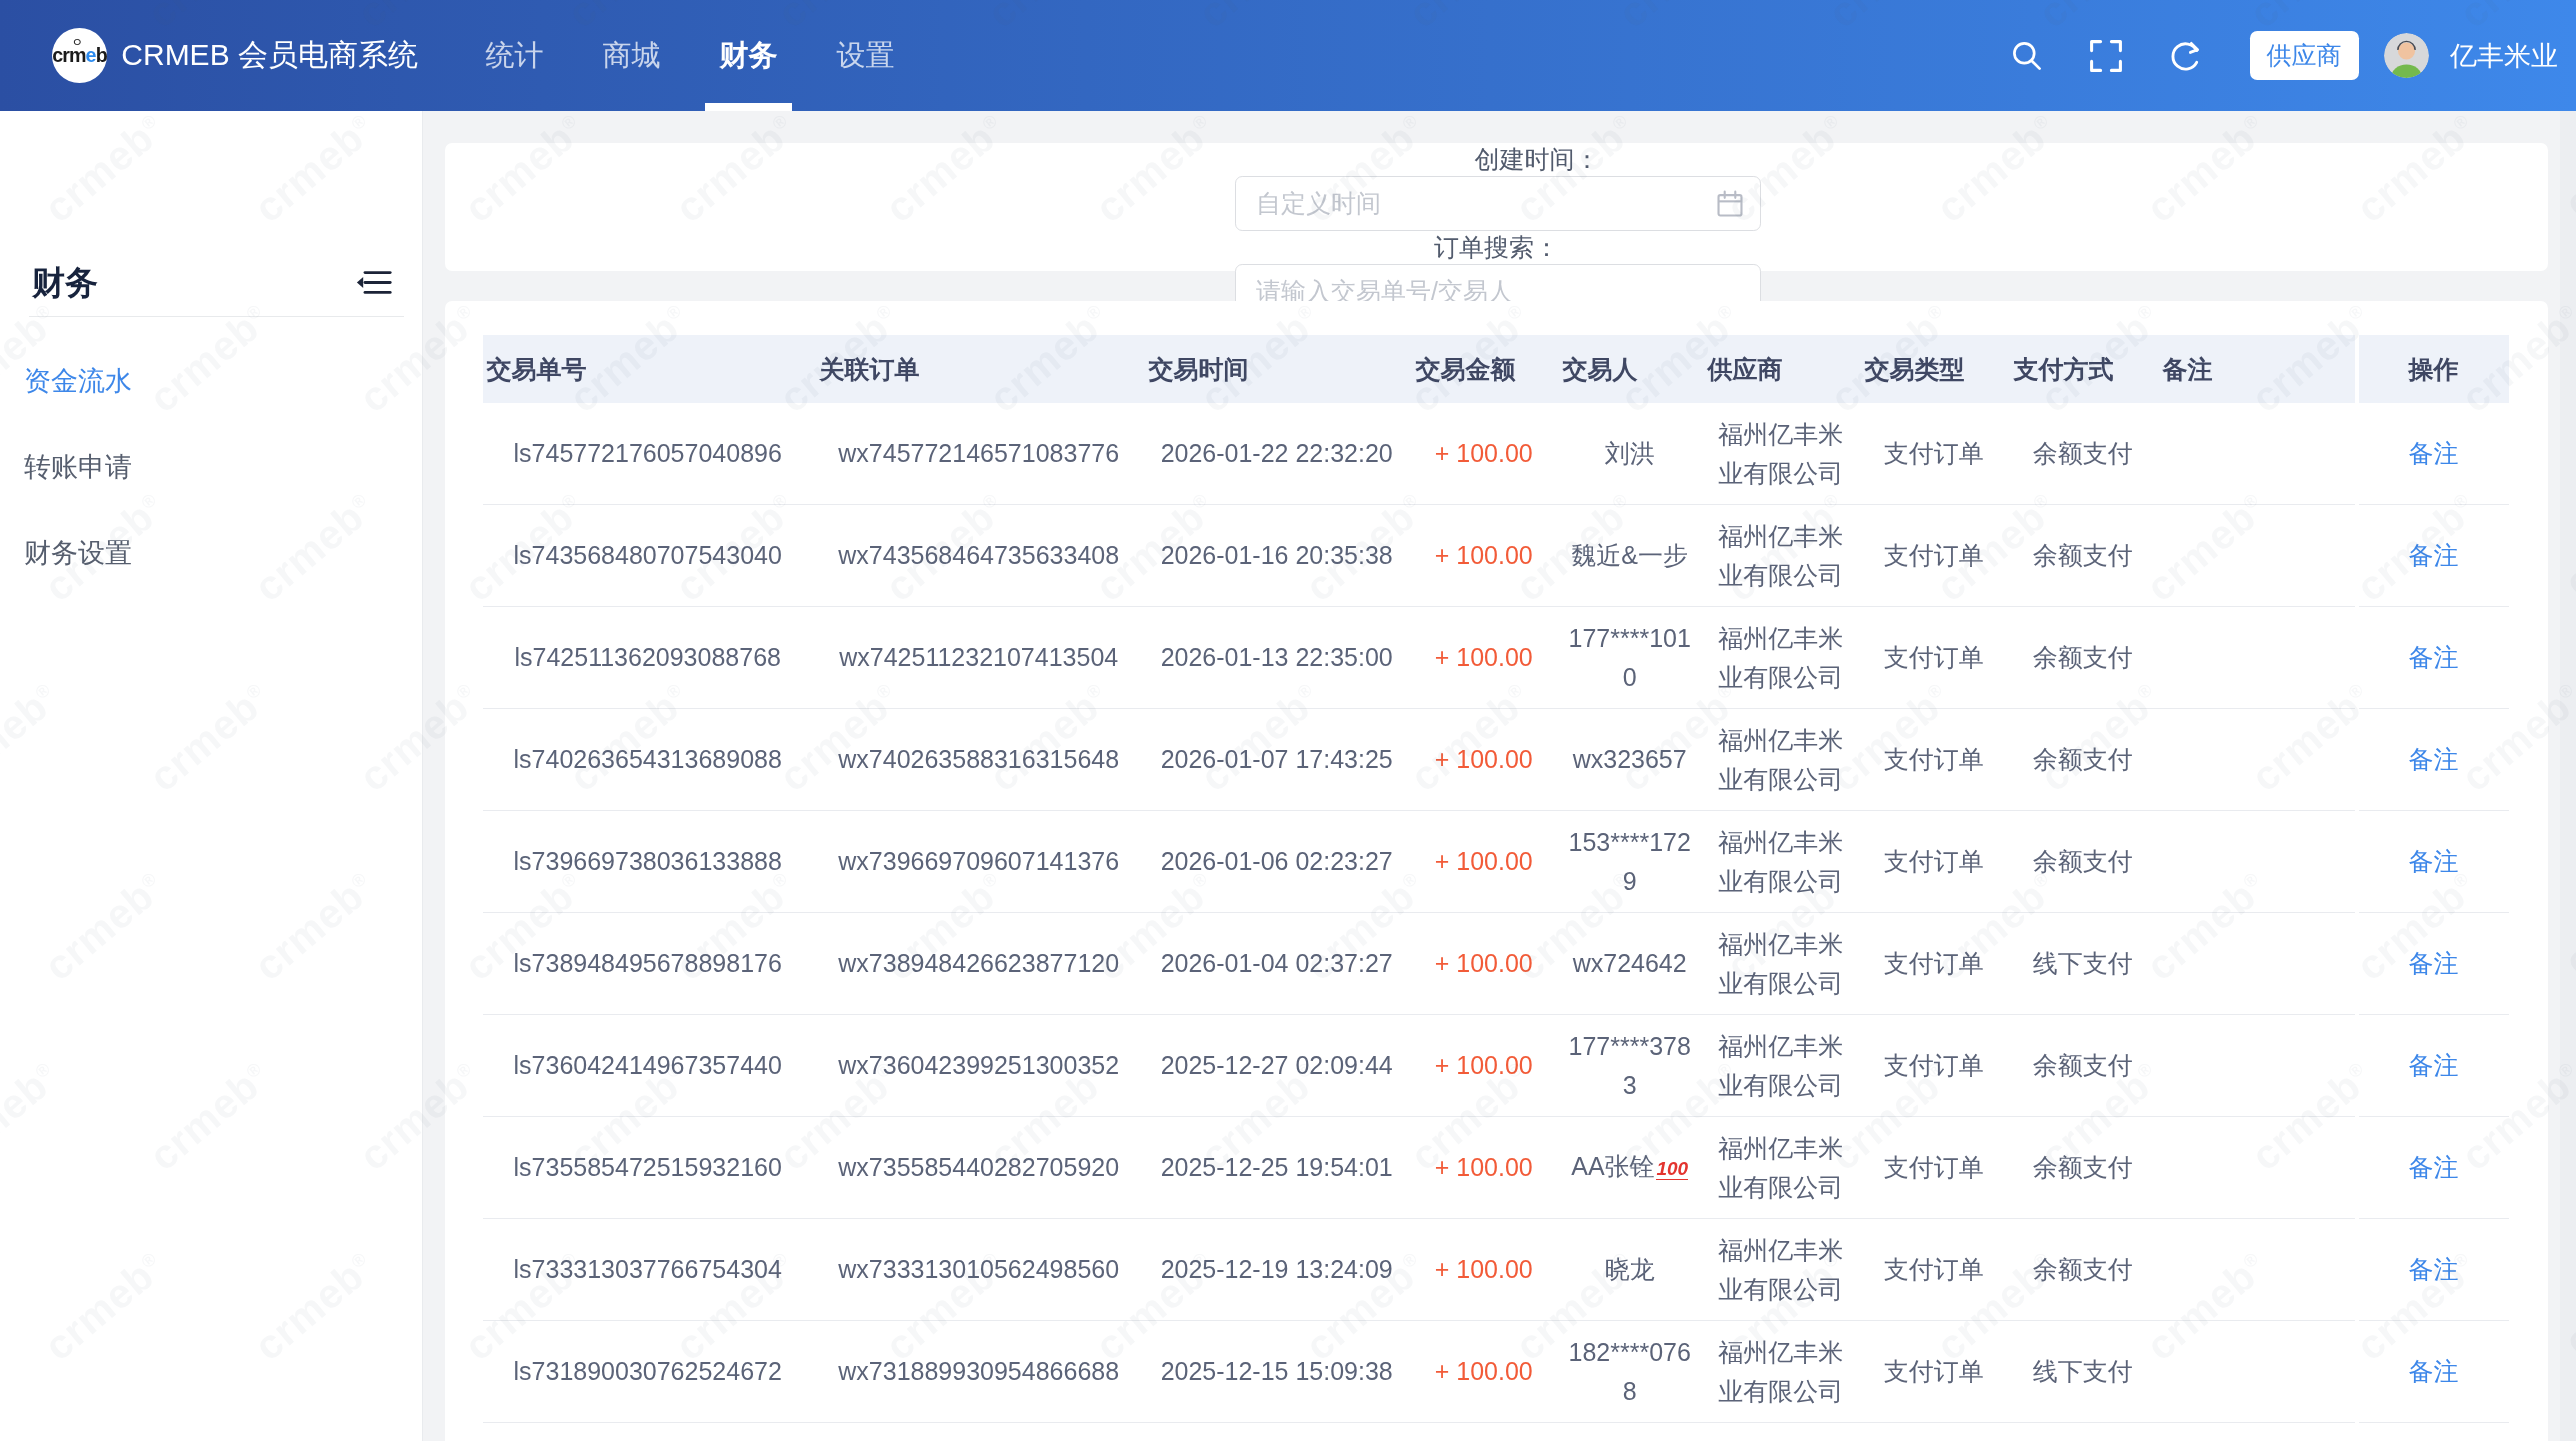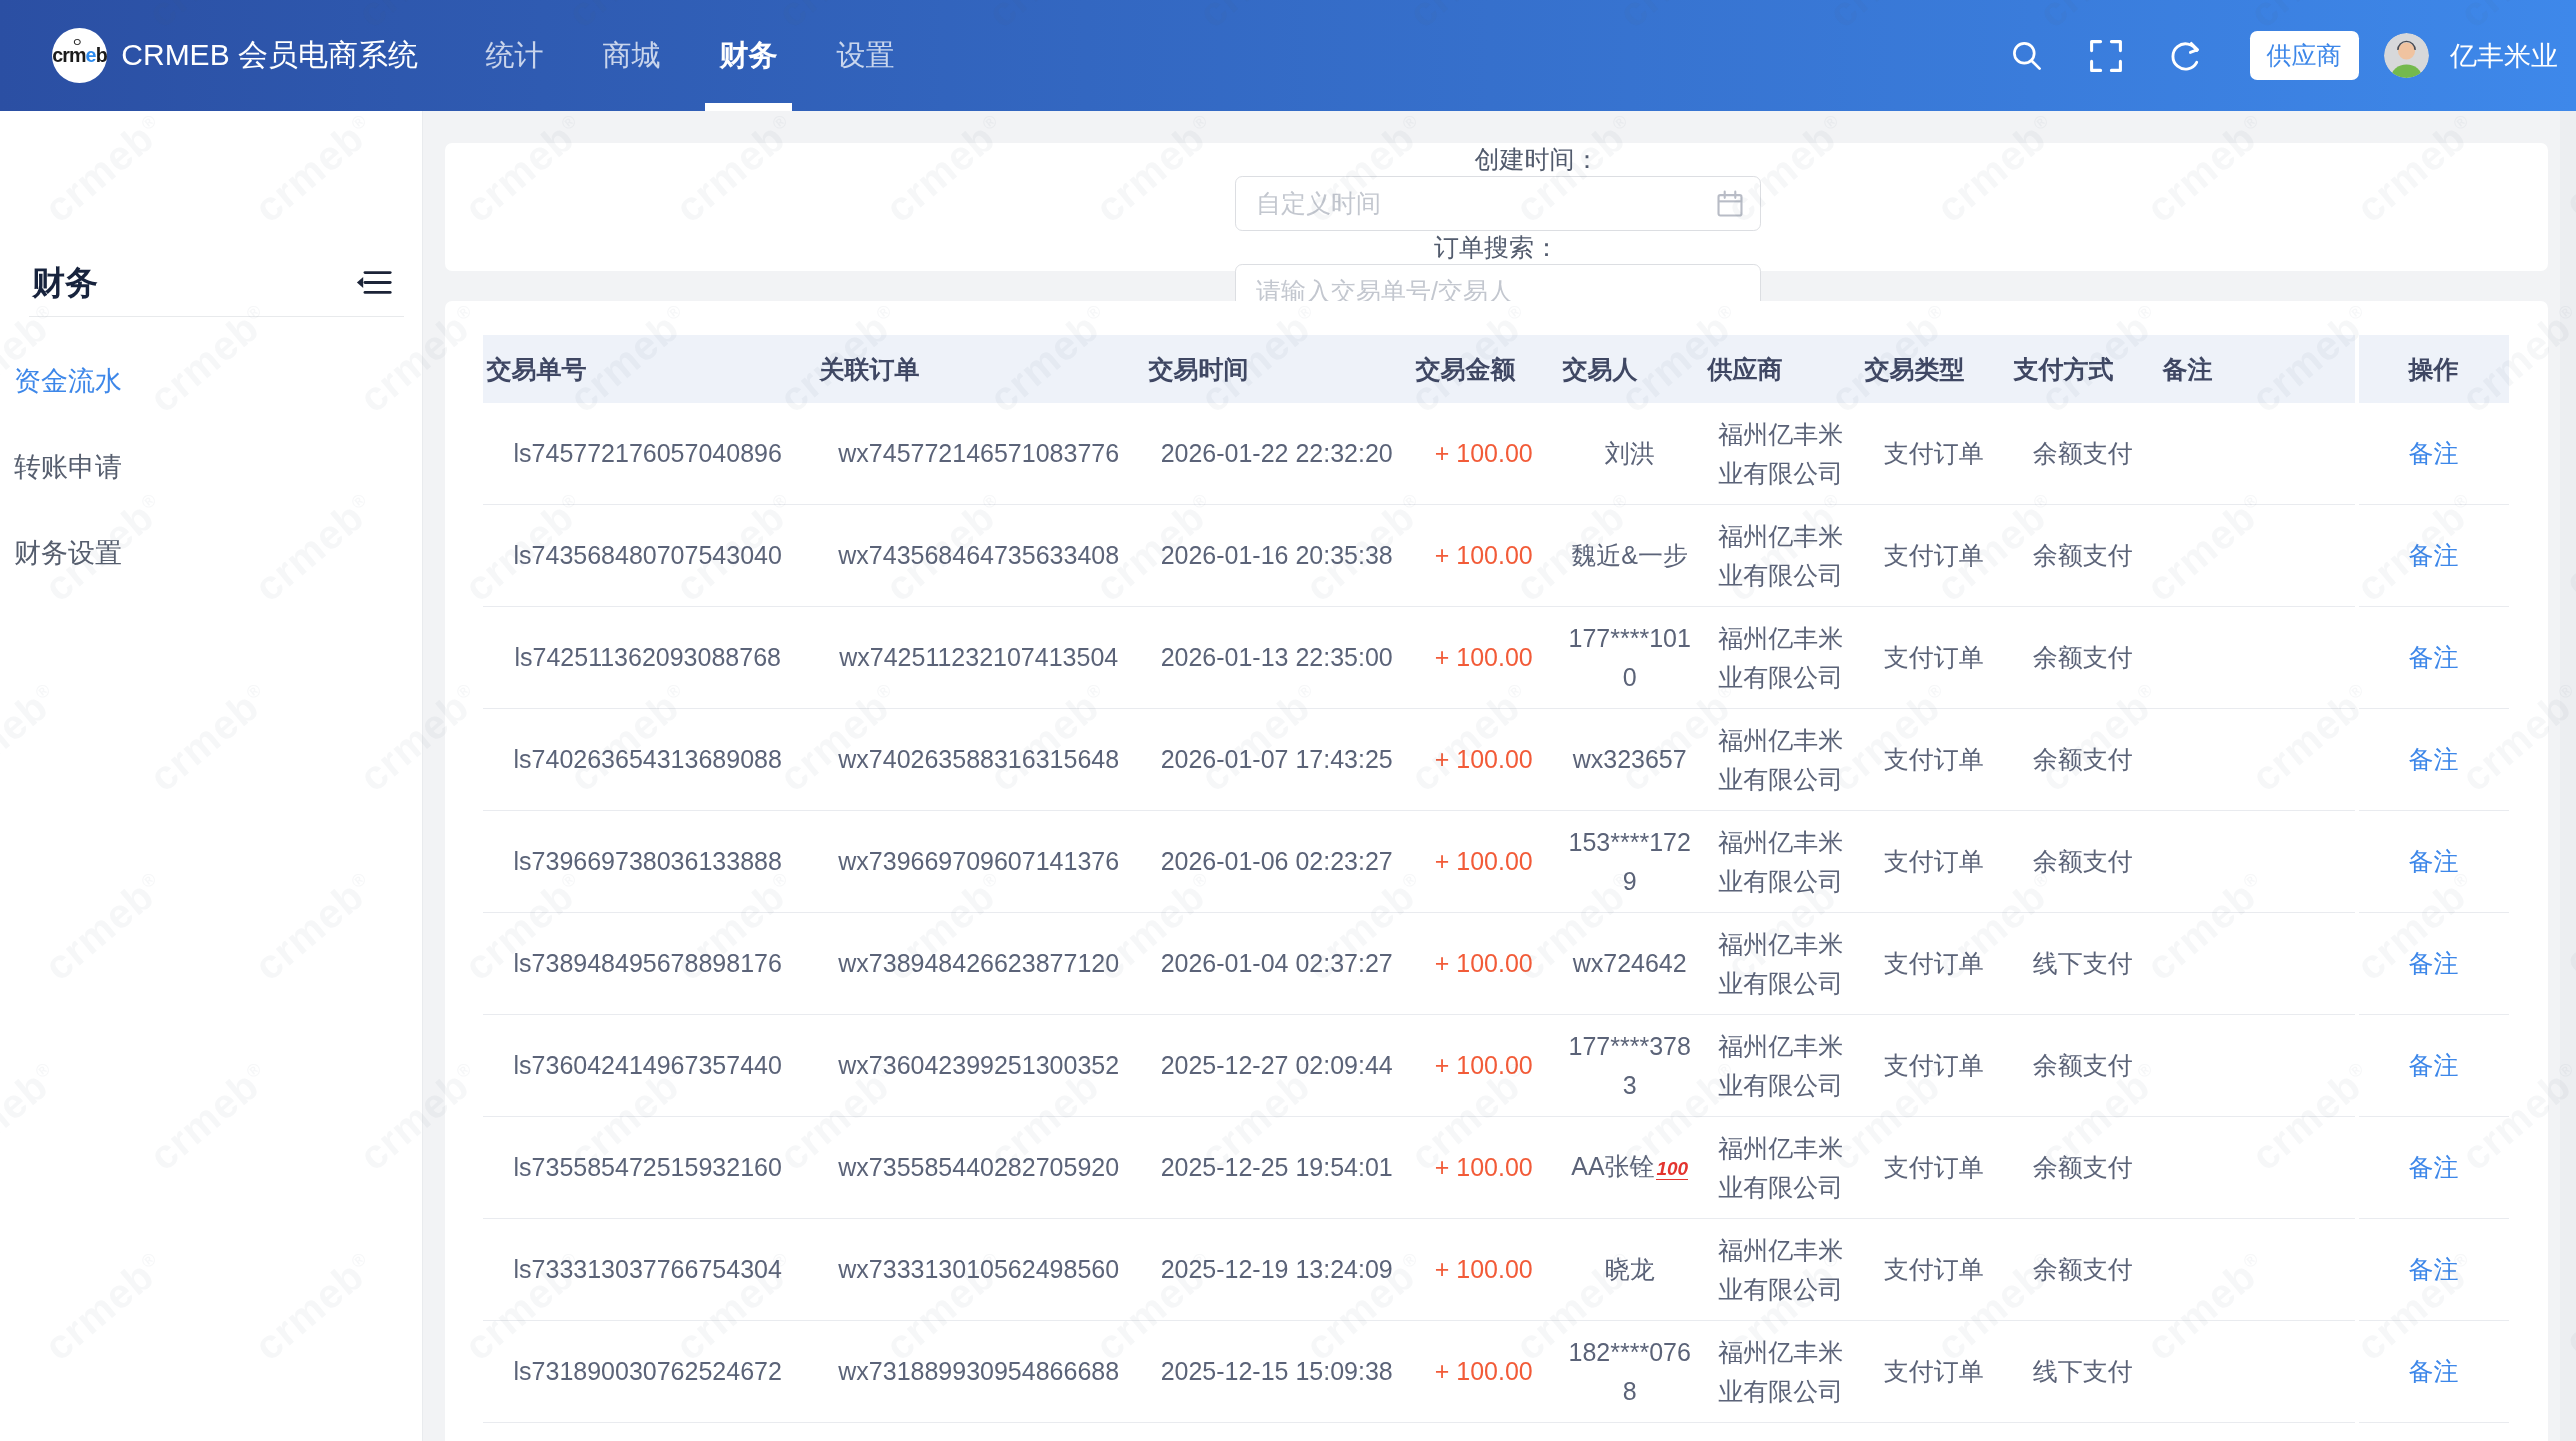--- a/index.html
+++ b/index.html
@@ -48,21 +48,21 @@
   .user-name{color:#fff;font-size:27px;margin-left:21.5px;white-space:nowrap;cursor:pointer;}
   
   .sidebar{
     position:absolute;top:111px;left:0;width:423px;bottom:0;background:#fff;z-index:2;
     border-right:0.9px solid #e9ebee;
   }
   .side-title{position:absolute;left:32px;top:150px;font-size:33px;font-weight:bold;color:#17233d;}
   .fold-icon{position:absolute;right:30px;top:157px;width:36px;height:29px;cursor:pointer;}
   .side-divider{position:absolute;top:205px;left:29px;right:18px;height:0.9px;background:#e8eaec;}
   .side-menu{position:absolute;top:227px;left:0;right:0;}
-  .side-item{height:86px;display:flex;align-items:center;padding-left:14px;font-size:27px;
+  .side-item{height:86px;display:flex;align-items:center;padding-left:24px;font-size:27px;
     color:#565e6e;cursor:pointer;}
   .side-item.active{color:var(--accent);}
   
   .filter-card{
     position:absolute;left:445px;top:143px;width:2103px;height:128px;background:#fff;
     border-radius:7.2px;display:flex;align-items:center;z-index:1;flex-direction:column;
   }
   .f-label{font-size:25px;color:#525b6d;white-space:nowrap;}
   .lbl-date{margin-left:81px;}
   .lbl-search{}

